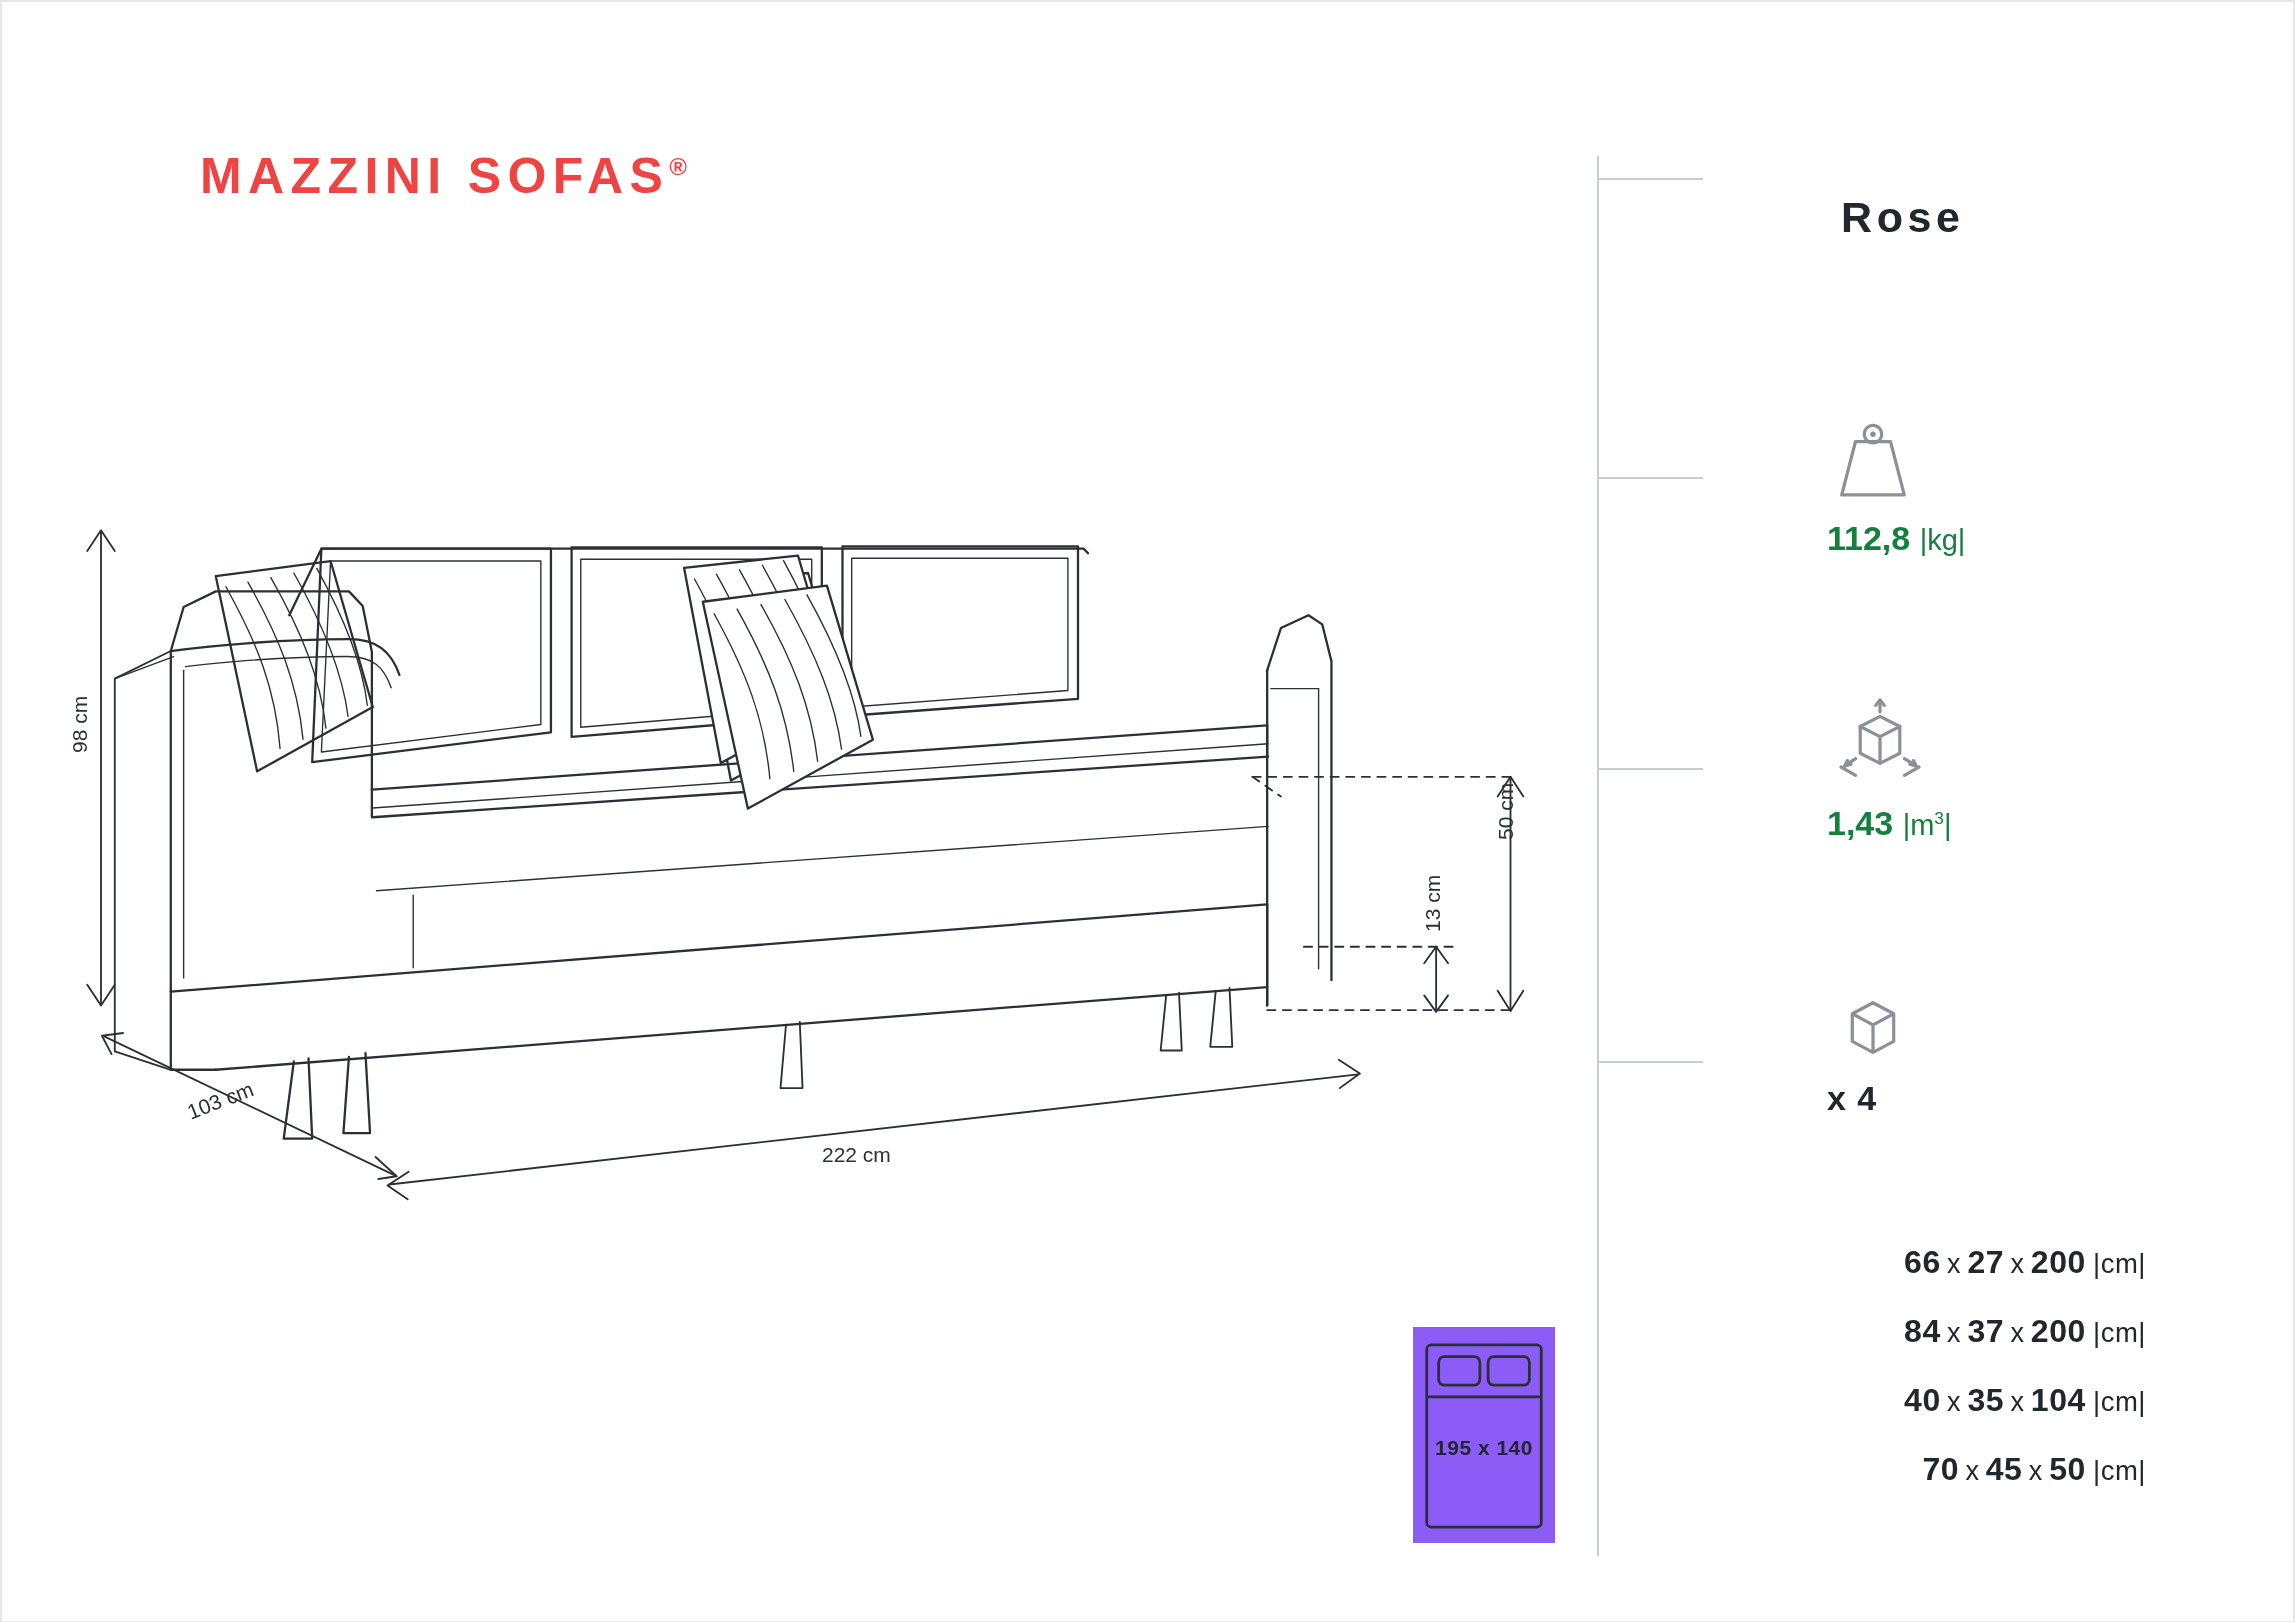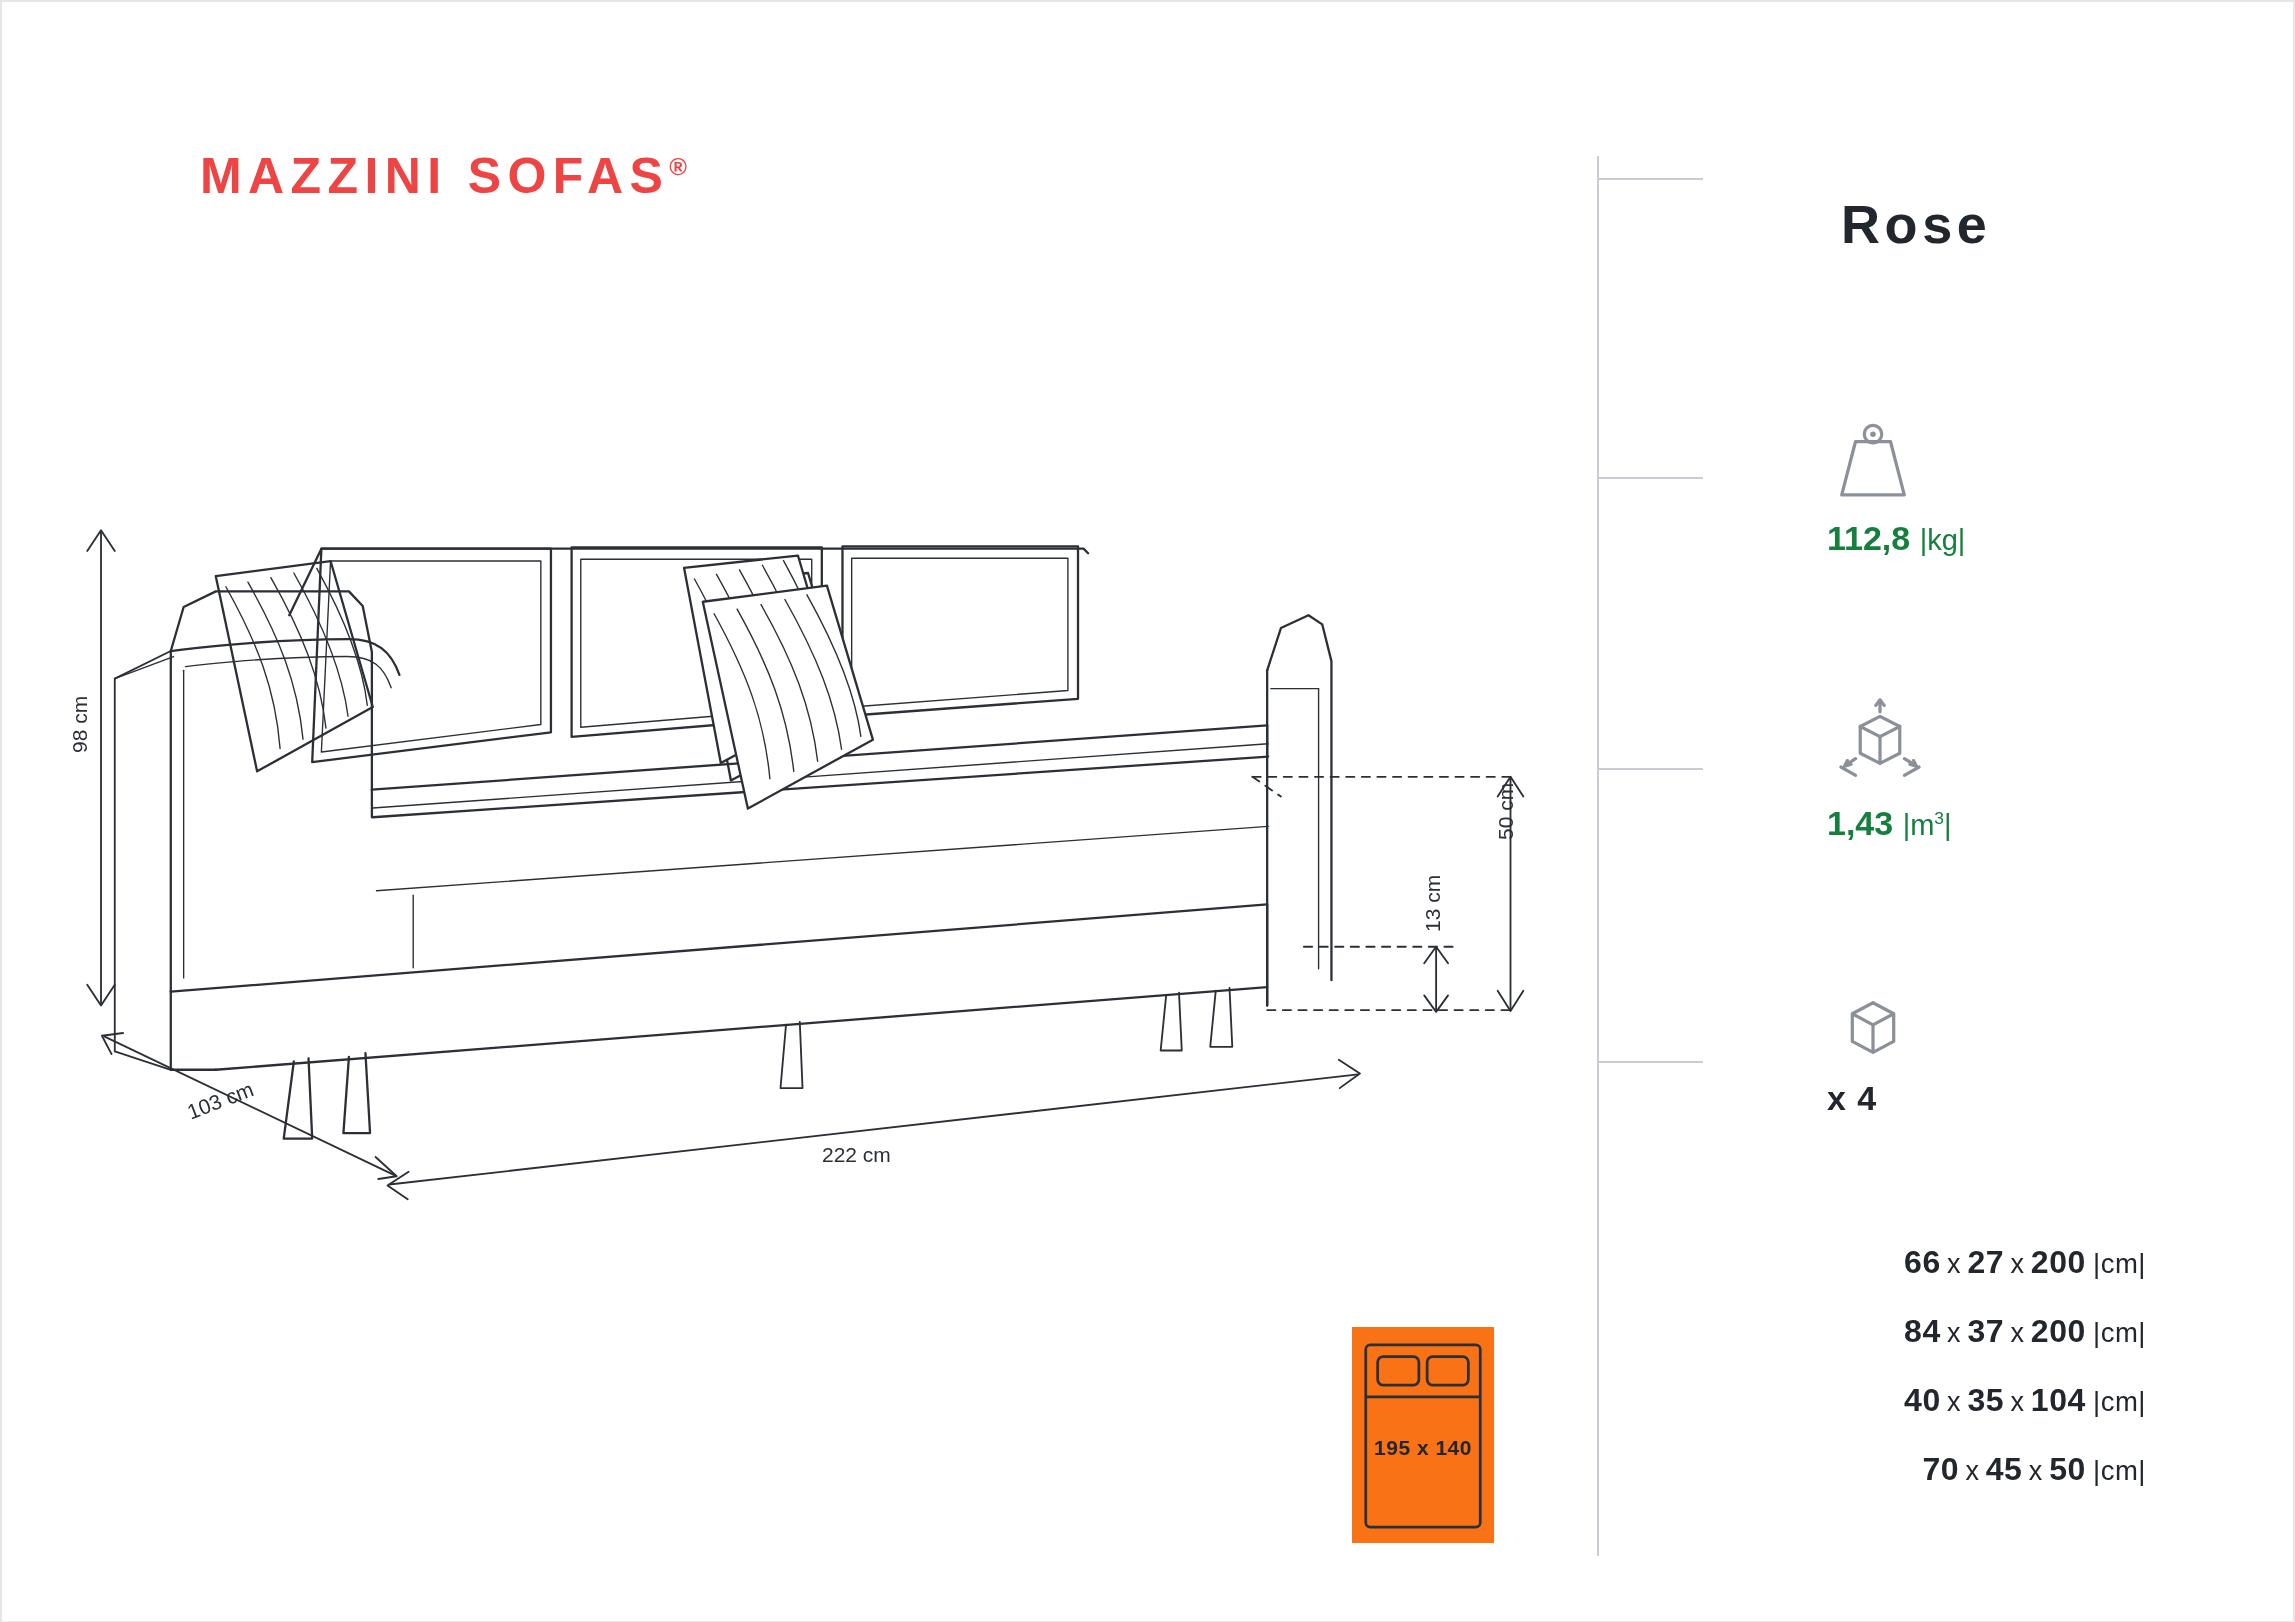--- a/index.html
+++ b/index.html
@@ -29,21 +29,21 @@
     background:#c9ccd2;
   }
   .tick{position:absolute;width:106px;height:1.8px;background:#c9ccd2;left:1597px;}
   #tick1{top:178px;}
   #tick2{top:477px;}
   #tick3{top:768px;}
   #tick4{top:1061px;}
   
   #product-title{
     position:absolute;left:1841px;top:193px;
-    font-size:54px;font-weight:700;letter-spacing:4.6px;color:#22262d;
+    font-size:43px;font-weight:700;letter-spacing:4.6px;color:#22262d;
   }
   .spec-block{position:absolute;left:1827px;text-align:left;}
   .spec-icon{display:block;}
   .spec-value{
     font-size:34px;font-weight:700;color:#15803d;margin-top:13.8px;white-space:nowrap;
   }
   .spec-value .unit{font-weight:400;font-size:29px;}
   .spec-value .unit sup{font-size:17.4px;}
   #weight-block{top:413px;}
   #volume-block{top:698px;}
@@ -61,22 +61,22 @@
   .dim-row .unit{font-weight:400;font-size:27.5px;padding-left:7.3px;}
   
   .dim-label{position:absolute;font-size:21px;color:#2b2f36;white-space:nowrap;}
   #label-98{left:68px;top:753px;transform:rotate(-90deg);transform-origin:left top;}
   #label-103{left:184px;top:1102px;transform:rotate(-21deg);transform-origin:left top;}
   #label-222{left:822px;top:1143px;}
   #label-50{left:1494px;top:840px;transform:rotate(-90deg);transform-origin:left top;}
   #label-13{left:1421px;top:932px;transform:rotate(-90deg);transform-origin:left top;}
   
   #bed-badge{
-    position:absolute;left:1352px;top:1327px;width:142px;height:216px;
-    background:#f97316;
+    position:absolute;left:1413px;top:1327px;width:142px;height:216px;
+    background:#8b5cf6;
   }
   #bed-badge svg{position:absolute;left:0;top:0;}
   #bed-size-text{
     position:absolute;width:100%;text-align:center;top:109px;
     font-size:21px;font-weight:700;color:#22262d;letter-spacing:0.5px;
   }
   svg{display:block;}
   #sofa-svg{position:absolute;left:0;top:0;}
 </style>
 </head>

